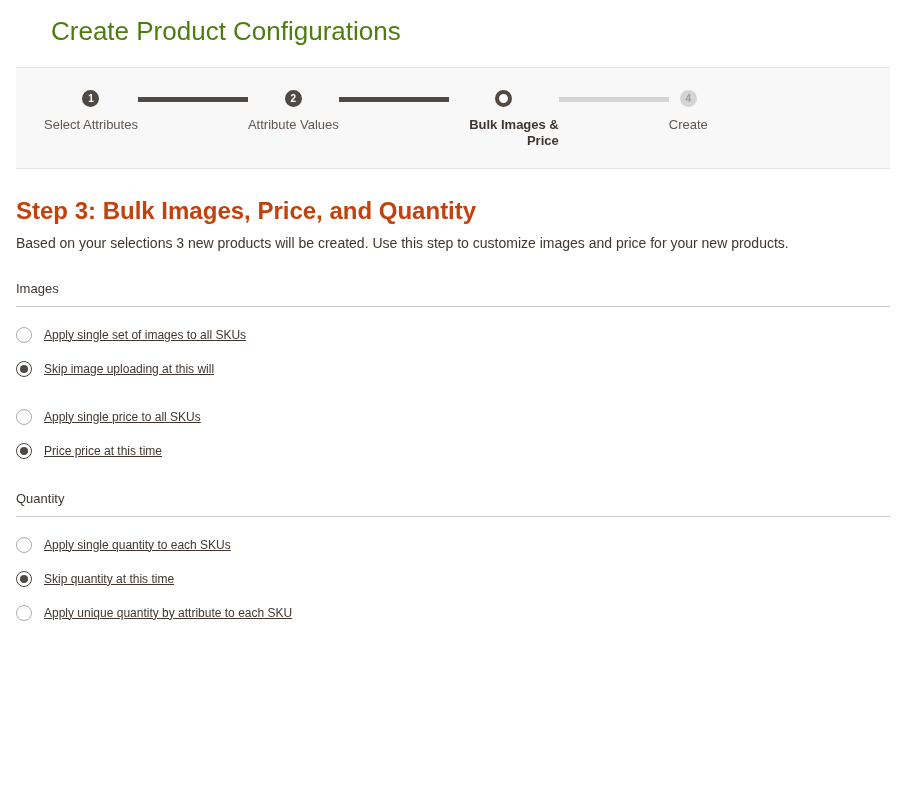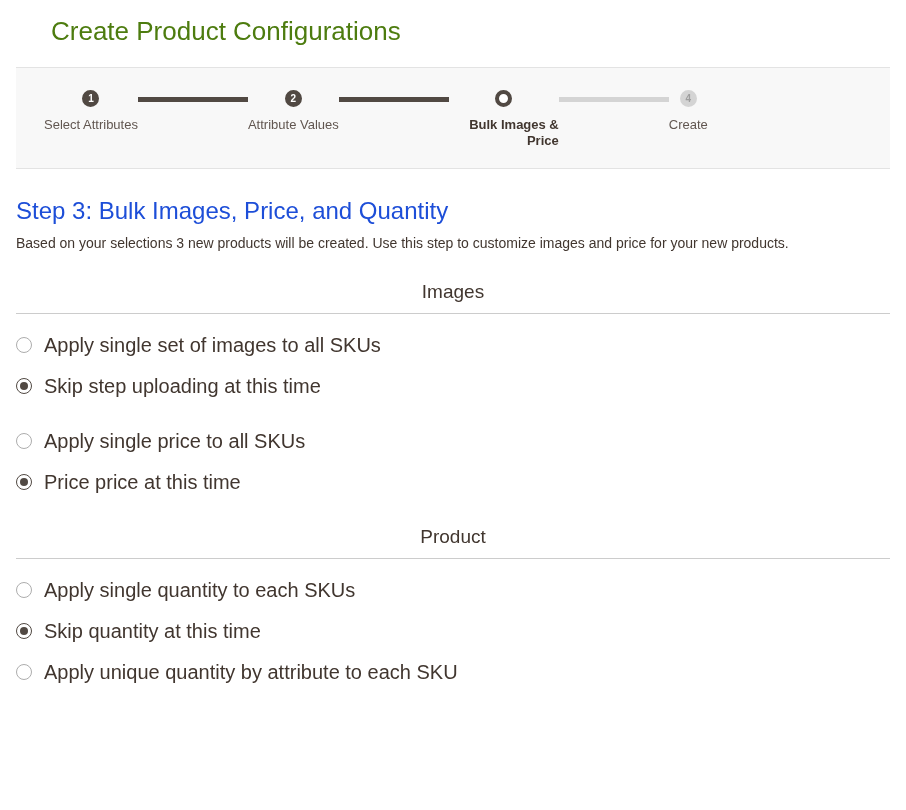--- a/index.html
+++ b/index.html
@@ -77,40 +77,39 @@
     .bar {
       height: 5px;
       margin-top: 7px;
       position: relative;
       z-index: 1;
     }
     .bar.done { background: #514943; width: 110px; }
     .bar.future { background: #d4d4d4; width: 110px; }
     .step-heading {
       font-size: 24px;
-      font-weight: 400;
-      color: #1d4ed8;
+      font-weight: 700;
+      color: #c2410c;
       margin-bottom: 10px;
     }
     .step-desc {
       font-size: 14px;
       color: #41362f;
       margin-bottom: 30px;
     }
     .section {
       margin-bottom: 32px;
     }
     .section-title {
-      font-size: 19px;
+      font-size: 13px;
       font-weight: 400;
       color: #41362f;
       padding-bottom: 10px;
       border-bottom: 1px solid #ccc;
       margin-bottom: 20px;
-      text-align: center;
     }
     .radio-row {
       display: flex;
       align-items: center;
       margin-bottom: 18px;
       cursor: pointer;
     }
     .radio {
       width: 16px;
       height: 16px;
@@ -127,22 +126,23 @@
       border-color: #514943;
     }
     .radio.checked::after {
       content: "";
       width: 8px;
       height: 8px;
       border-radius: 50%;
       background: #514943;
     }
     .radio-label {
-      font-size: 20px;
-      color: #41362f;
+      font-size: 12px;
+      color: #41362f;
+      text-decoration: underline;
     }
   </style>
 </head>
 <body>
 
 <h1 class="page-title">Create Product Configurations</h1>
 
 <div class="stepper-wrap">
   <div class="stepper">
     <div class="step">
@@ -171,37 +171,37 @@
 <p class="step-desc">Based on your selections 3 new products will be created. Use this step to customize images and price for your new products.</p>
 
 <div class="section">
   <div class="section-title">Images</div>
   <div class="radio-row">
     <span class="radio"></span>
     <span class="radio-label">Apply single set of images to all SKUs</span>
   </div>
   <div class="radio-row">
     <span class="radio checked"></span>
-    <span class="radio-label">Skip step uploading at this time</span>
+    <span class="radio-label">Skip image uploading at this will</span>
   </div>
 </div>
 
 <div class="section">
   <div class="radio-row">
     <span class="radio"></span>
     <span class="radio-label">Apply single price to all SKUs</span>
   </div>
   <div class="radio-row">
     <span class="radio checked"></span>
     <span class="radio-label">Price price at this time</span>
   </div>
 </div>
 
 <div class="section">
-  <div class="section-title">Product</div>
+  <div class="section-title">Quantity</div>
   <div class="radio-row">
     <span class="radio"></span>
     <span class="radio-label">Apply single quantity to each SKUs</span>
   </div>
   <div class="radio-row">
     <span class="radio checked"></span>
     <span class="radio-label">Skip quantity at this time</span>
   </div>
   <div class="radio-row">
     <span class="radio"></span>

